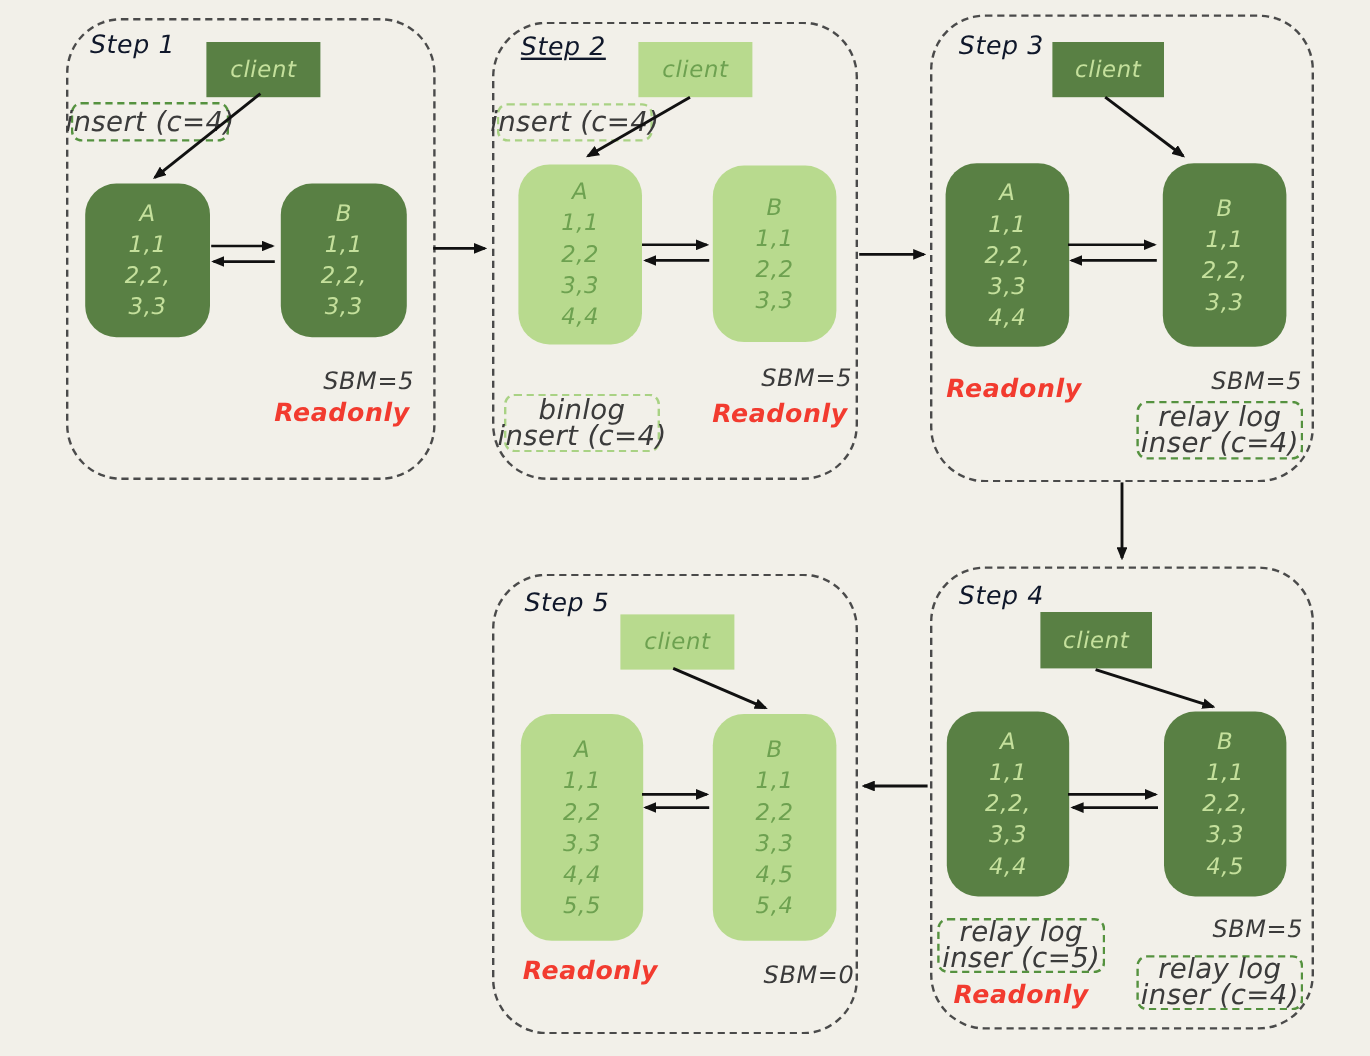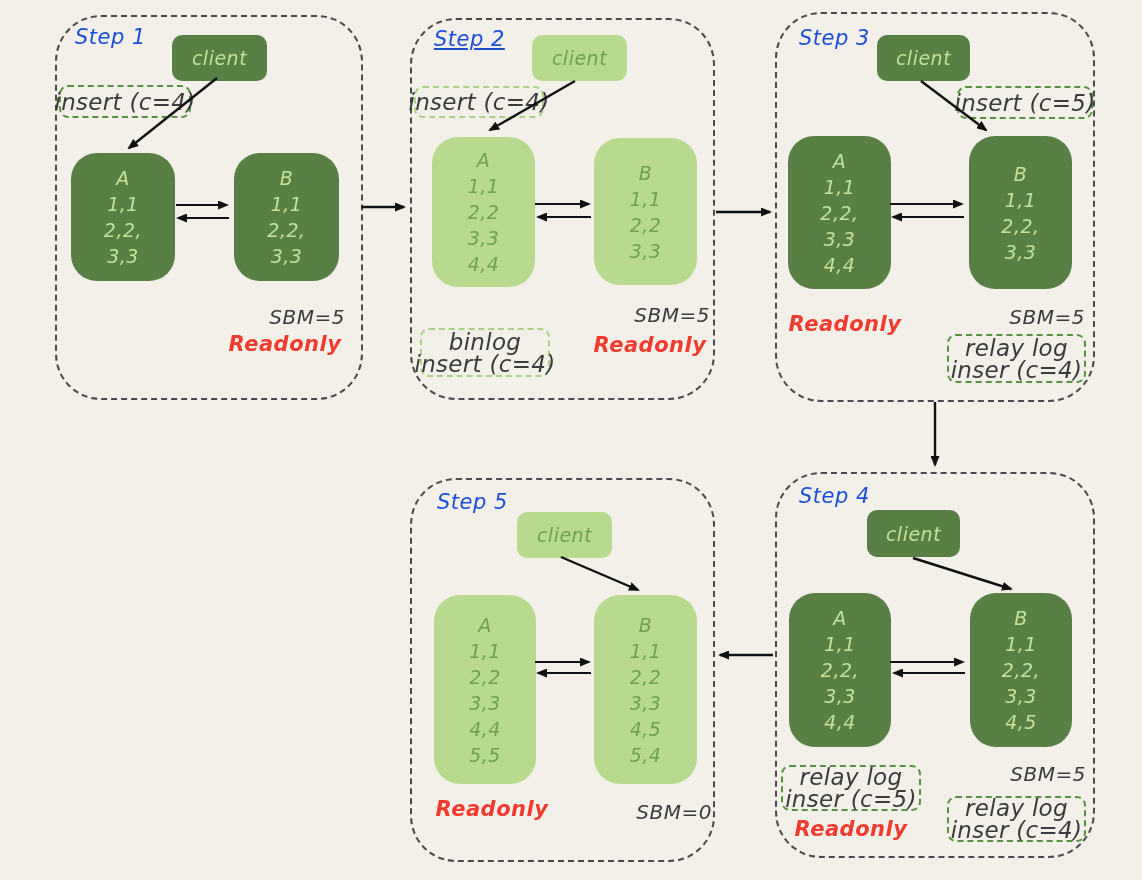--- a/index.html
+++ b/index.html
@@ -6,25 +6,25 @@
   body{
     width:1142px;height:880px;position:relative;overflow:hidden;
     background:#f2f0e9;
     font-family:"DejaVu Sans",sans-serif;
   }
   .step{
     position:absolute;border:2px dashed #4a4a4a;border-radius:46px;
     box-sizing:border-box;
   }
   .step-label{
-    position:absolute;font-size:21px;color:#1d4ed8;font-style:italic;
+    position:absolute;font-size:21px;color:#0f172a;font-style:italic;
     letter-spacing:.5px;white-space:nowrap;
   }
   .client{
-    position:absolute;border-radius:10px;display:flex;align-items:center;justify-content:center;
+    position:absolute;border-radius:0;display:flex;align-items:center;justify-content:center;
     font-size:19px;font-style:italic;letter-spacing:.5px;box-sizing:border-box;text-align:right;
   }
   .node{
     position:absolute;border-radius:26px;display:flex;flex-direction:column;
     align-items:center;justify-content:center;box-sizing:border-box;
     font-style:italic;letter-spacing:.5px;
   }
   .node .node-title{font-size:19px;line-height:26px;}
   .node .node-row{font-size:19px;line-height:26px;}
   .dark{background:#598044;color:#c5e09c;}
@@ -94,23 +94,20 @@
     <span>binlog</span>
     <span>insert (c=4)</span>
   </div>
   <div class="sbm" style="left:178px;top:283px;width:120px;">SBM=5</div>
   <div class="readonly" style="left:178px;top:313px;width:120px;">Readonly</div>
 </div>
 
 <div class="step" style="left:775px;top:12px;width:320px;height:390px;">
   <div class="step-label" style="left:22px;top:12px;text-align:right;">Step 3</div>
   <div class="client dark" style="left:100px;top:21px;width:93px;height:46px;">client</div>
-  <div class="tag" style="left:180px;top:72px;width:136px;height:33px;">
-    <span>insert (c=5)</span>
-  </div>
   <div class="node dark" style="left:11px;top:122px;width:103px;height:153px;">
     <div class="node-title">A</div>
     <div class="node-row">1,1</div>
     <div class="node-row">2,2,</div>
     <div class="node-row">3,3</div>
     <div class="node-row">4,4</div>
   </div>
   <div class="node dark" style="left:192px;top:122px;width:103px;height:153px;">
     <div class="node-title">B</div>
     <div class="node-row">1,1</div>

